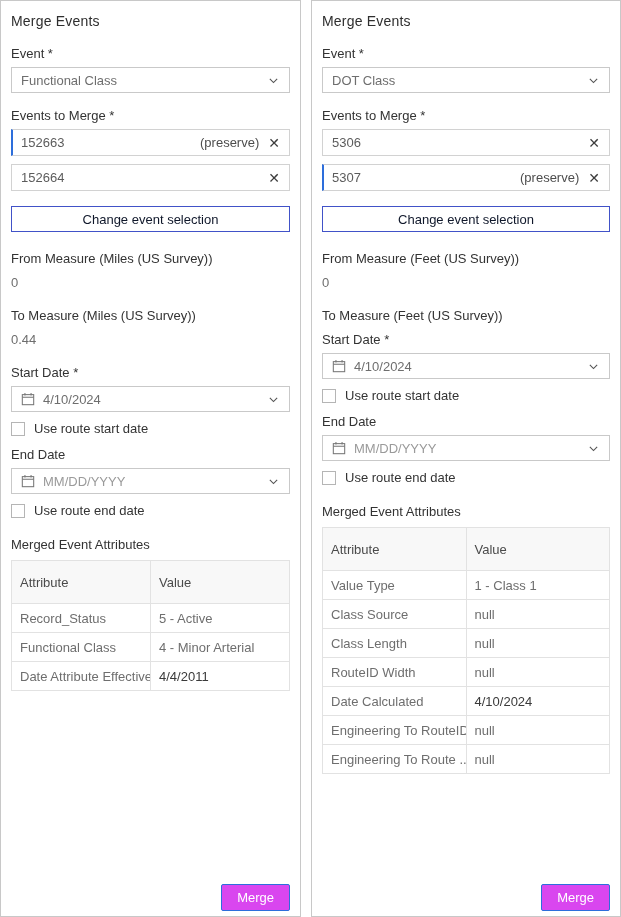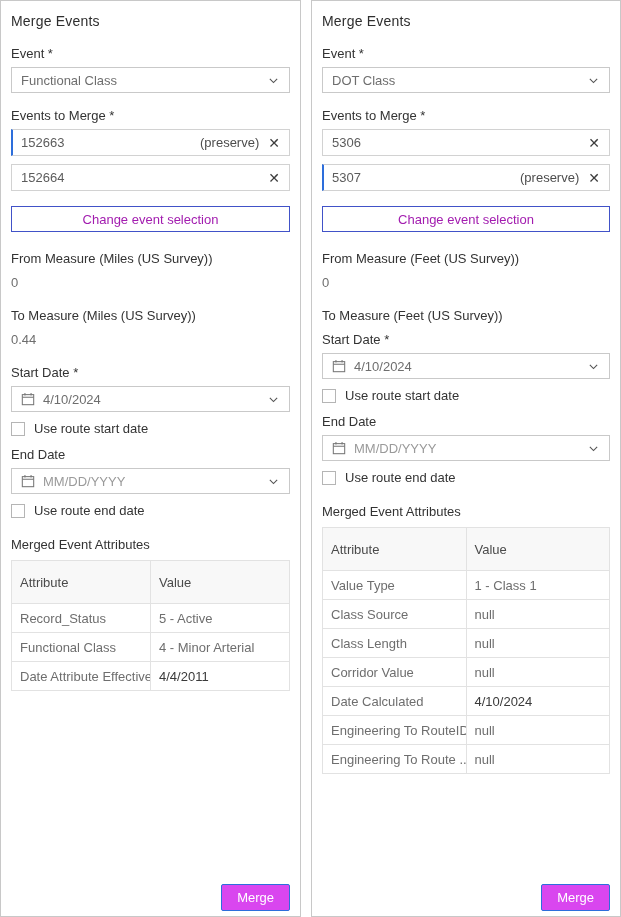--- a/index.html
+++ b/index.html
@@ -67,21 +67,21 @@
     font-size: 14px;
     line-height: 1;
     cursor: pointer;
   }
 
   .outline-btn {
     height: 26px;
     width: 100%;
     border: 1px solid #4152c8;
     background: #fff;
-    color: #a21caf;
+    color: #0f172a;
     font-size: 13px;
     font-family: "Liberation Sans", sans-serif;
     cursor: pointer;
     margin-top: 7px;
     margin-bottom: 19px;
   }
 
   .measure-label { font-size: 13px; color: #333333; margin-bottom: 9px; }
   .measure-value { font-size: 13px; color: #6e6e6e; margin-bottom: 18px; }
 
@@ -351,21 +351,21 @@
     <td>Class Source</td>
     <td>null</td>
   </tr>
 
   <tr>
     <td>Class Length</td>
     <td>null</td>
   </tr>
 
   <tr>
-    <td>Corridor Value</td>
+    <td>RouteID Width</td>
     <td>null</td>
   </tr>
 
   <tr>
     <td>Date Calculated</td>
     <td class="dark">4/10/2024</td>
   </tr>
 
   <tr>
     <td>Engineering To RouteID</td>

